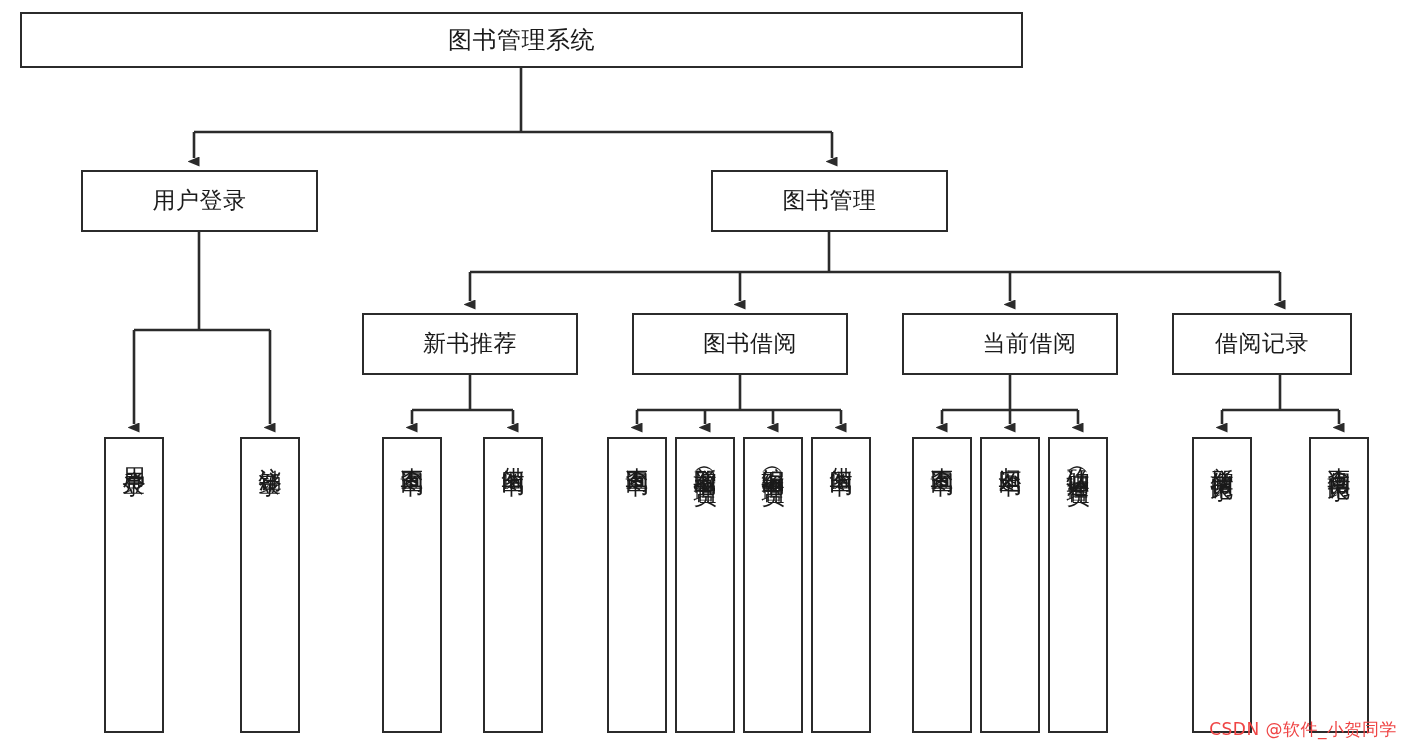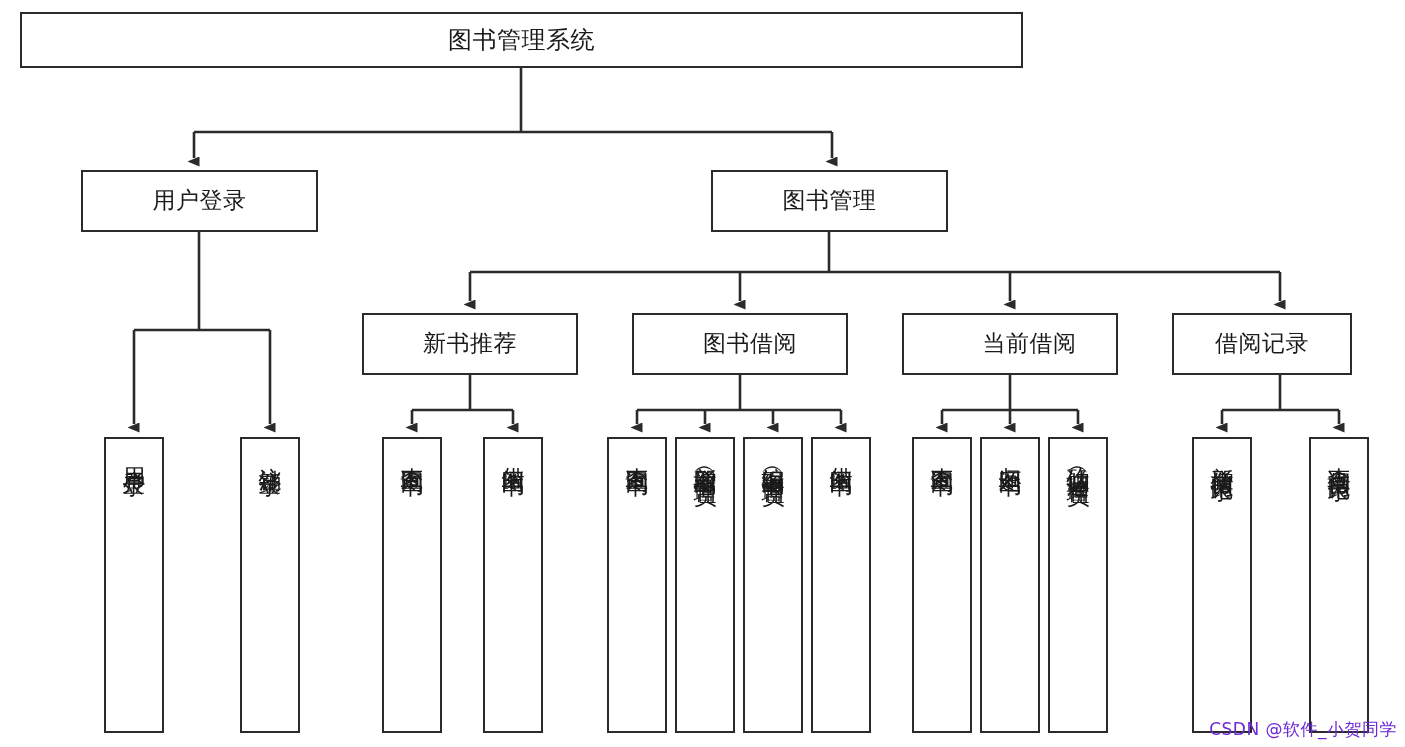--- a/index.html
+++ b/index.html
@@ -62,21 +62,21 @@
     font-size: 23px;
     letter-spacing: 2.5px;
     line-height: 1;
     white-space: nowrap;
   }
   .watermark {
     position: absolute;
     right: 8px;
     bottom: 6px;
     font-size: 17px;
-    color: #6d28d9;
+    color: #ef4444;
     letter-spacing: 0.5px;
     white-space: nowrap;
     user-select: none;
   }
 </style>
 </head>
 <body>
 
 <div id="diagram-root">
 

